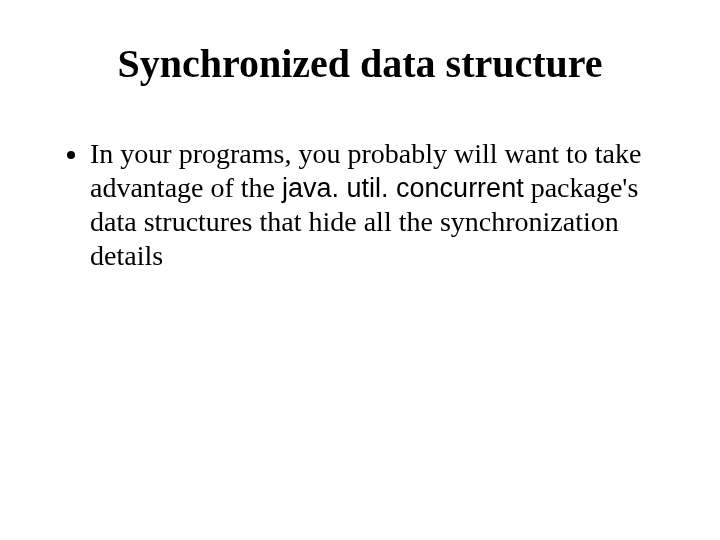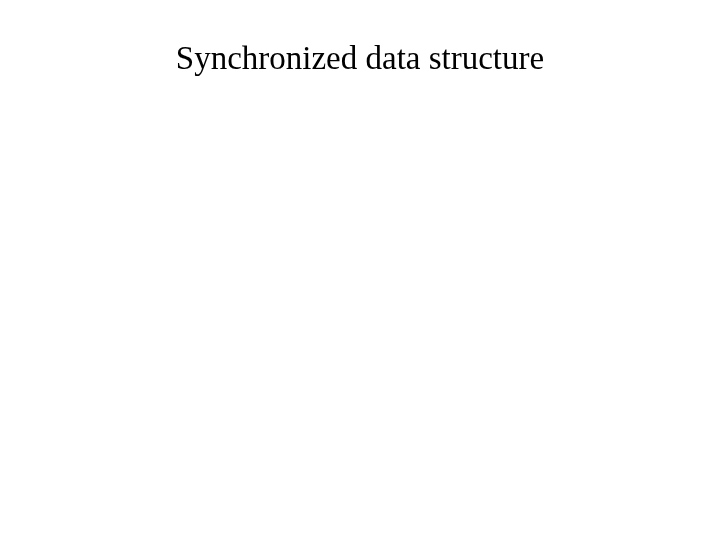--- a/index.html
+++ b/index.html
@@ -12,22 +12,22 @@
     color: #000000;
   }
   .slide {
     width: 720px;
     height: 540px;
     box-sizing: border-box;
     padding: 40px 50px 0 50px;
   }
   .title {
     text-align: center;
-    font-size: 33px;
-    font-weight: normal;
+    font-size: 40px;
+    font-weight: bold;
     margin: 0 0 50px 0;
     letter-spacing: 0px;
   }
   ul.body {
     list-style: disc;
     margin: 0;
     padding: 0 10px 0 40px;
   }
   ul.body li {
     font-size: 28px;
@@ -37,13 +37,18 @@
   .code-inline {
     font-family: Arial, Helvetica, sans-serif;
     font-size: 27px;
   }
 </style>
 </head>
 <body>
 
 <div class="slide">
   <h1 class="title">Synchronized data structure</h1>
+  <ul class="body">
+    <li>
+      <span>In your programs, you probably will want to take advantage of the </span><span class="code-inline">java. util. concurrent</span><span> package's data structures that hide all the synchronization details</span>
+    </li>
+  </ul>
 </div>
 
 </body></html>

